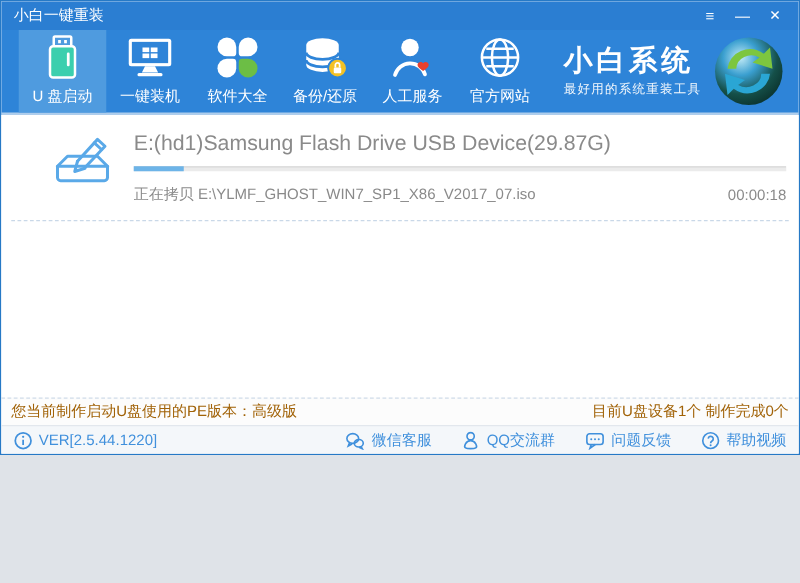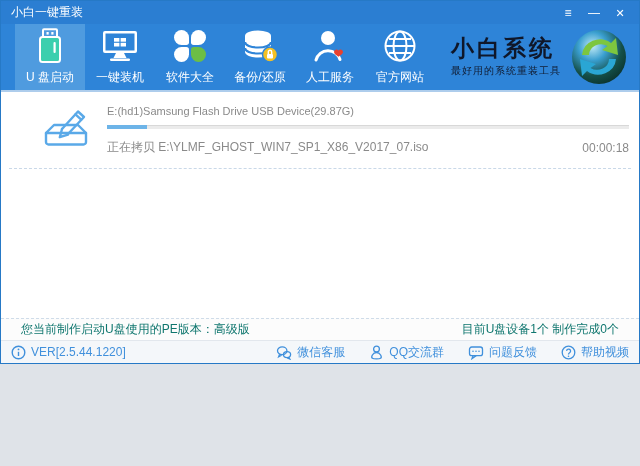--- a/index.html
+++ b/index.html
@@ -23,39 +23,39 @@
   .nav-item.active{background:#4f9bdf;text-align:center;}
   .nav-icon{height:36px;display:flex;align-items:center;justify-content:center;}
   .apps-grid{display:grid;grid-template-columns:15px 15px;grid-template-rows:15px 15px;gap:2px;}
   .petal{background:#fff;}
   .petal.tl{border-radius:50% 50% 18% 50%;}
   .petal.tr{border-radius:50% 50% 50% 18%;}
   .petal.bl{border-radius:50% 18% 50% 50%;}
   .petal.br{border-radius:18% 50% 50% 50%;background:#6cbe45;}
 
   .brand{margin-left:auto;display:flex;align-items:center;gap:10px;padding-right:12px;}
-  .brand-text{color:#0f172a;}
+  .brand-text{color:#ffffff;}
   .brand-name{font-size:23px;font-weight:bold;letter-spacing:3px;line-height:1.1;}
   .brand-tagline{font-size:10px;letter-spacing:1px;margin-top:3px;opacity:.95;}
   .brand-sphere{width:56px;height:56px;}
 
   
   .content{flex:1 1 auto;background:#fff;}
   .task{margin:6px 8px 0;padding:4px 0 12px;border-bottom:1px dashed #c9d8e8;display:flex;}
   .task-icon{flex:0 0 54px;margin:2px 14px 0 30px;}
   .task-body{flex:1;padding-right:2px;min-width:0;}
-  .task-device{font-size:11px;color:#8a8a8a;margin:3px 0 8px;}
+  .task-device{font-size:17px;color:#8a8a8a;margin:3px 0 8px;}
   .progress-track{height:4px;background:#ebebeb;box-shadow:inset 0 1px 0 #d8d8d8;}
   .progress-fill{height:100%;background:#6db4e8;}
   .task-status-row{display:flex;align-items:center;font-size:12px;color:#8a8a8a;margin-top:10px;gap:11px;}
   .task-time{margin-left:auto;color:#8a8a8a;}
 
   
   .statusbar{flex:0 0 22px;border-top:1px dashed #cfdce9;background:#fcfcfc;display:flex;
-             align-items:center;font-size:12px;color:#0f766e;padding:0 20px;box-sizing:border-box;}
+             align-items:center;font-size:12px;color:#a16207;padding:0 8px;box-sizing:border-box;}
   .statusbar-right{margin-left:auto;}
 
   
   .footer{flex:0 0 23px;background:#f4f7fa;border-top:1px solid #e2e7ed;display:flex;
           align-items:center;font-size:12px;color:#4090dc;padding:0 10px;box-sizing:border-box;}
   .version{display:flex;align-items:center;gap:5px;}
   .footer-links{margin-left:auto;display:flex;gap:24px;}
   .footer-link{display:flex;align-items:center;gap:5px;cursor:default;}
   .f-ic{display:flex;align-items:center;}
 </style>

